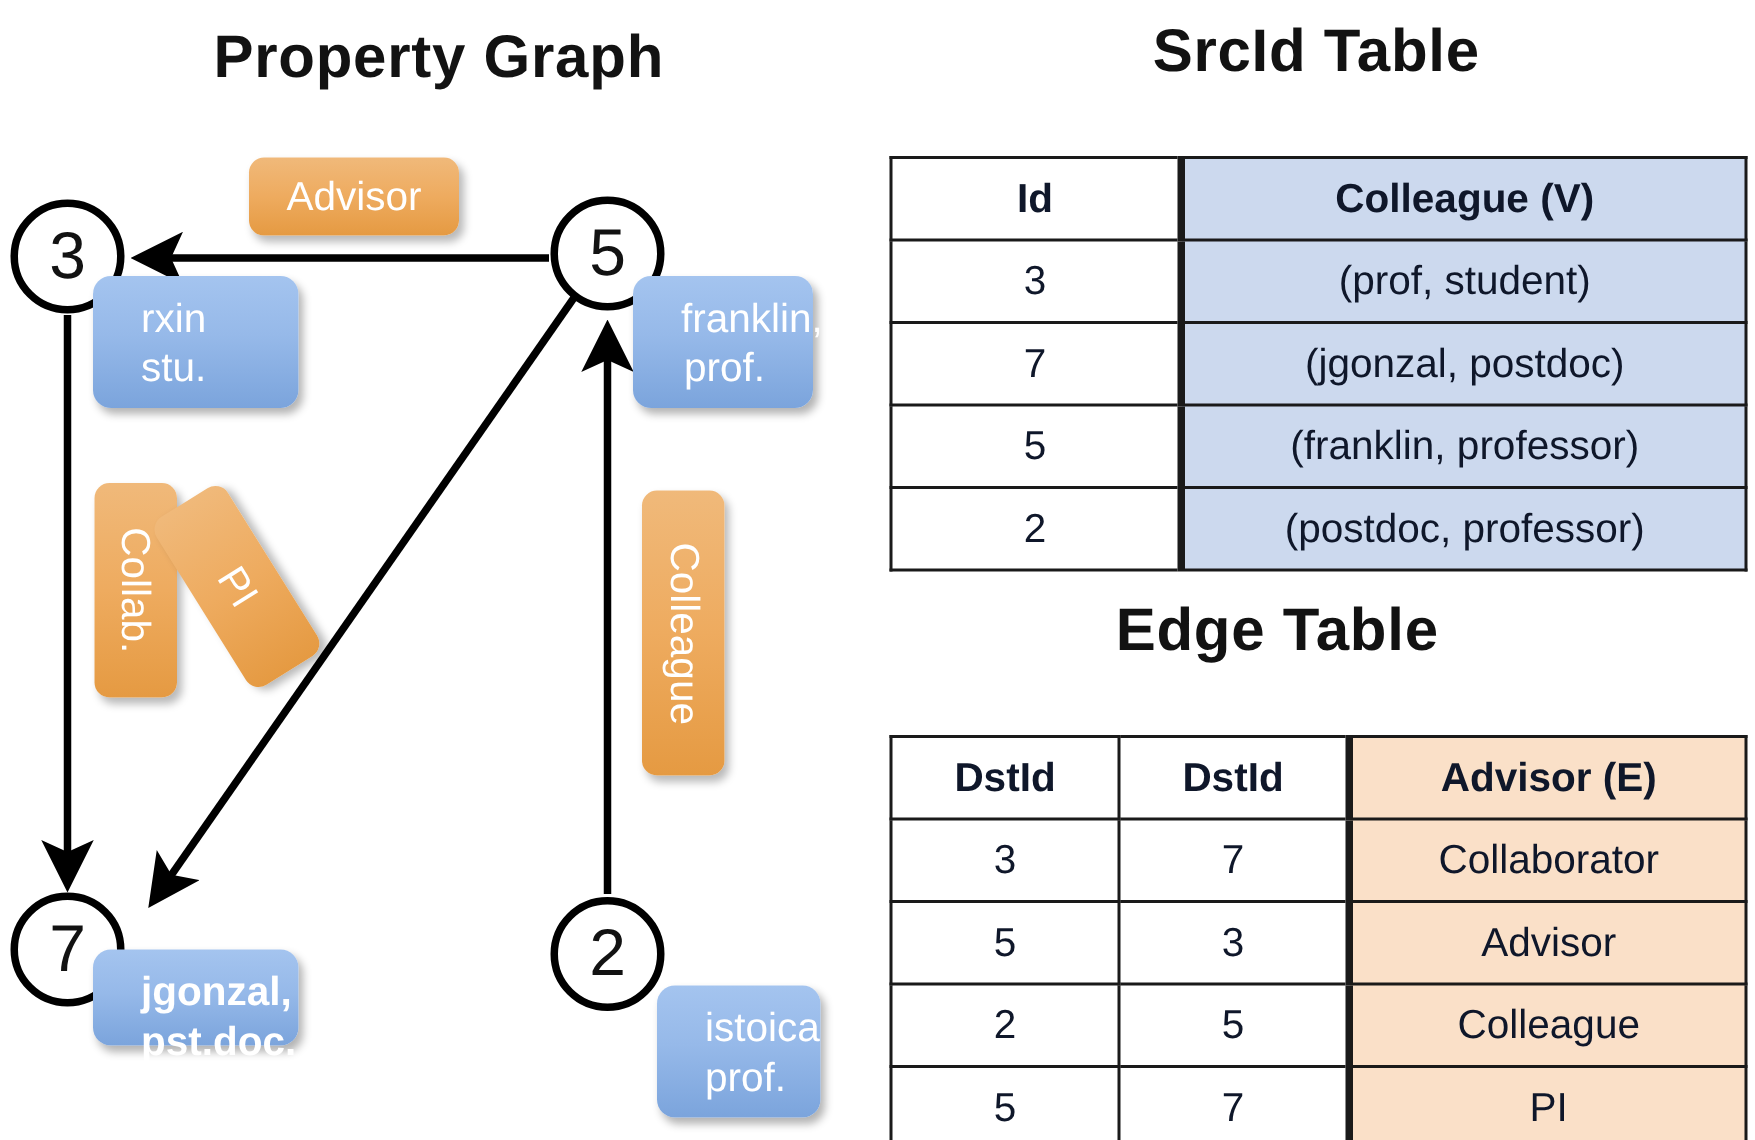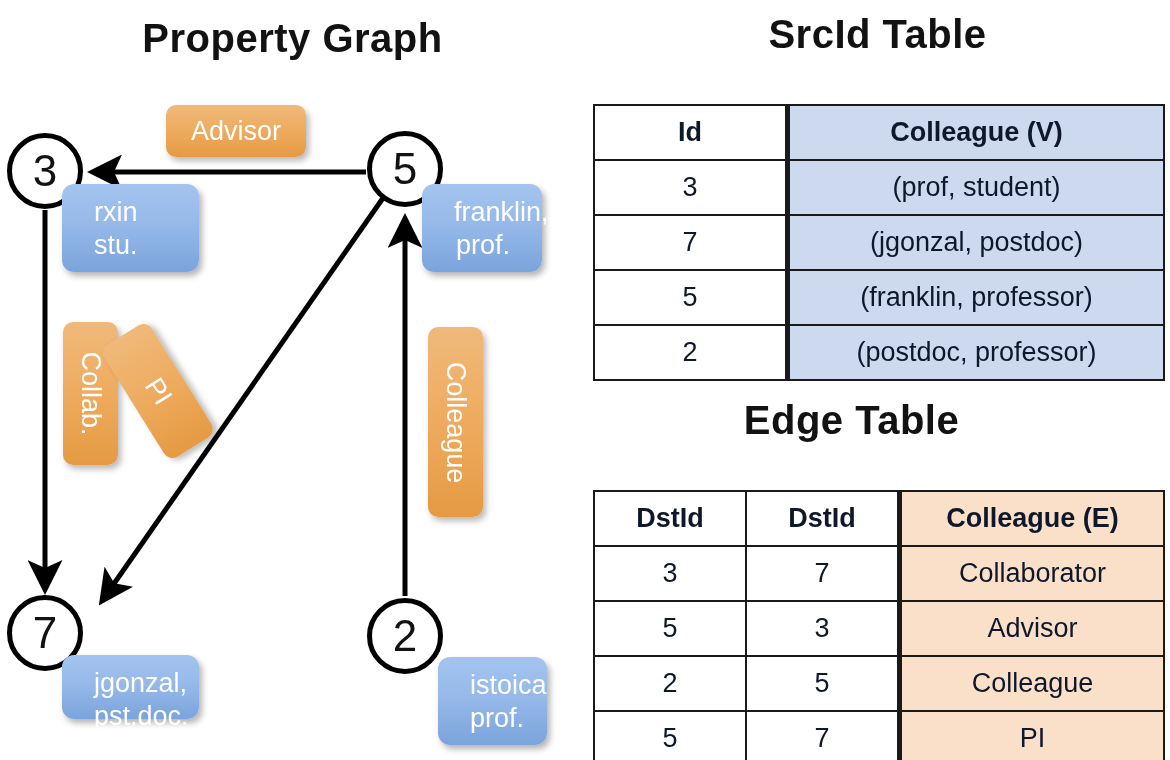--- a/index.html
+++ b/index.html
@@ -79,21 +79,21 @@
     font-weight: 300;
     font-size: 27px;
     line-height: 1.22;
     padding: 12px 32px;
     box-sizing: border-box;
     z-index: 7;
     white-space: pre-line;
   }
   #prop-rxin     { left: 62px;  top: 94px;  width: 137px; height: 88px; }
   #prop-franklin { left: 422px; top: 94px;  width: 120px; height: 88px; text-align: right; }
-  #prop-jgonzal  { left: 62px;  top: 565px; width: 137px; height: 64px; }
+  #prop-jgonzal  { left: 62px;  top: 543px; width: 137px; height: 64px; font-weight: bold; }
   #prop-istoica  { left: 438px; top: 567px; width: 109px; height: 88px; }
 
   
   .edge-label {
     position: absolute;
     border-radius: 10px;
     background: linear-gradient(to bottom, #f0b97a 0%, #eeab5f 50%, #e59a42 100%);
     box-shadow: 3px 4px 6px rgba(0,0,0,0.28);
     color: #ffffff;
     font-family: "Liberation Sans", sans-serif;
@@ -249,21 +249,21 @@
       <td class="prop-col">(postdoc, professor)</td>
     </tr>
   </tbody>
 </table>
 
 <table class="data-table" id="edge-table">
   <thead>
     <tr>
       <th class="src-col">DstId</th>
       <th class="dst-col sep">DstId</th>
-      <th class="prop-col">Colleague (E)</th>
+      <th class="prop-col">Advisor (E)</th>
     </tr>
   </thead>
   <tbody>
     <tr>
       <td class="src-col">3</td>
       <td class="dst-col sep">7</td>
       <td class="prop-col">Collaborator</td>
     </tr>
     <tr>
       <td class="src-col">5</td>

